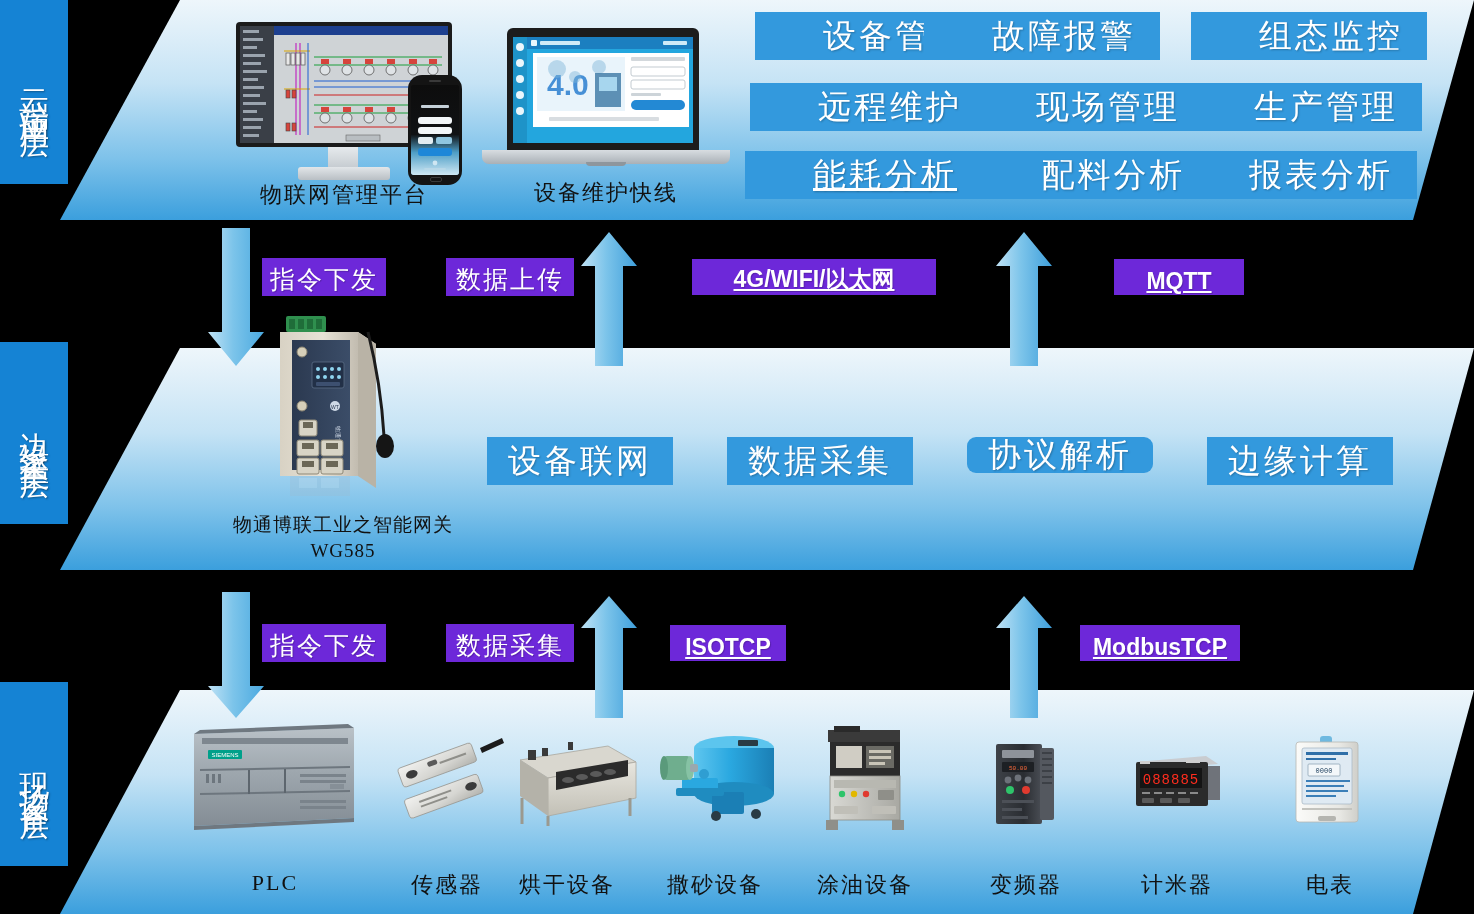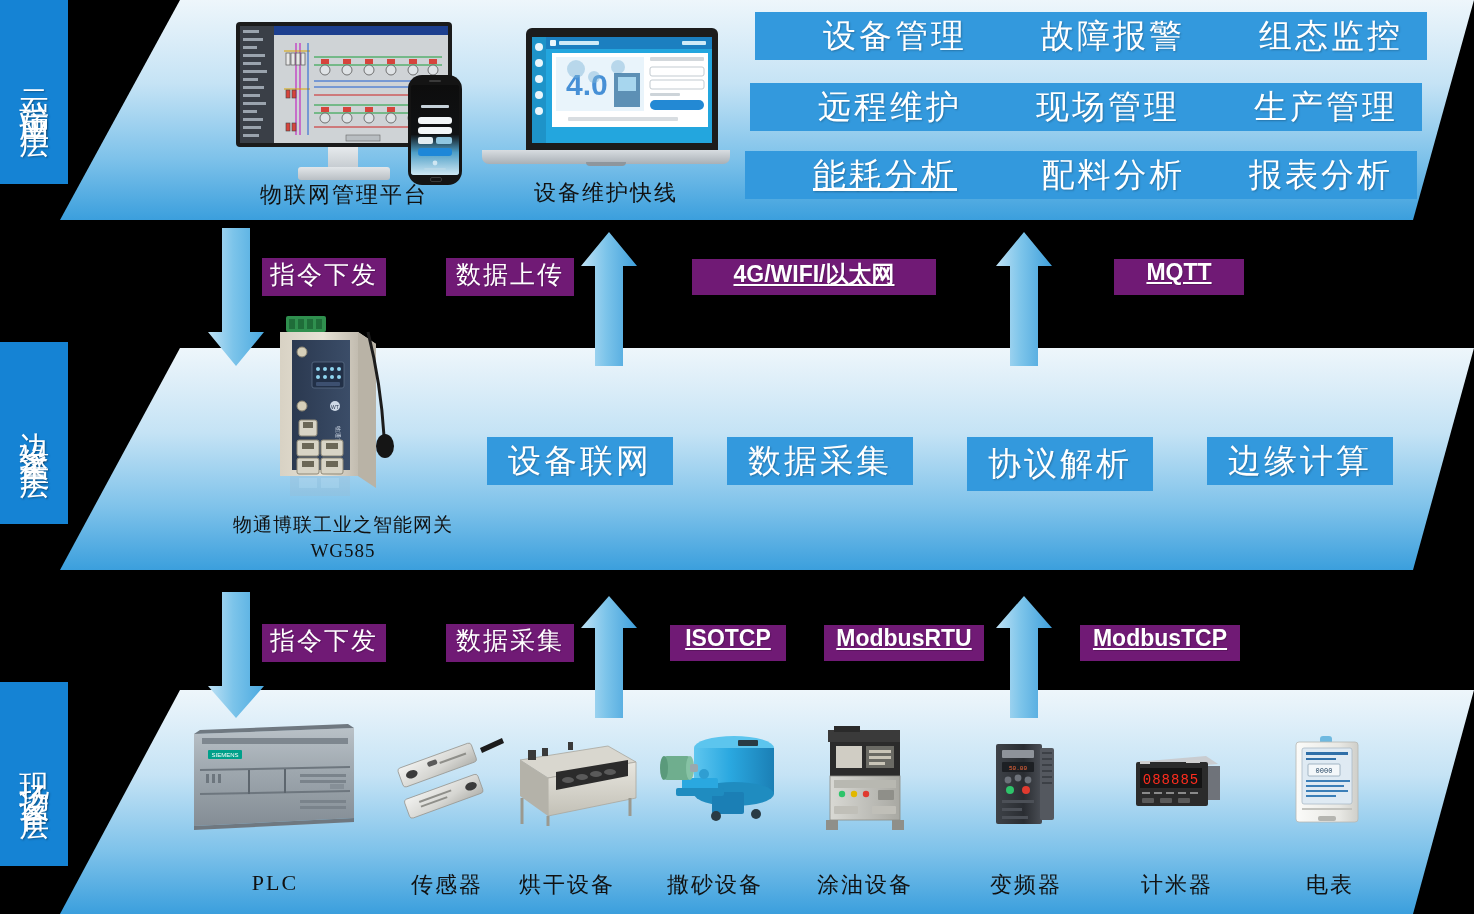--- a/index.html
+++ b/index.html
@@ -38,22 +38,22 @@
   .mtile{
     position:absolute;background:#3399dd;
     color:#fff;font-size:33px;letter-spacing:3px;
     display:flex;align-items:center;justify-content:center;
     text-shadow:1px 1px 2px rgba(0,0,0,.25);
     z-index:20;
   }
 
   
   .tag{
-    position:absolute;background:#701a75;color:#fff;
-    display:flex;align-items:flex-start;justify-content:center;
+    position:absolute;background:#6d28d9;color:#fff;
+    display:flex;align-items:flex-end;justify-content:center;
     font-size:25px;letter-spacing:2px;
     text-shadow:1px 1px 1px rgba(0,0,0,.2);
     z-index:25;white-space:nowrap;
   }
   .tag.en{font-family:"Liberation Sans","DejaVu Sans",sans-serif;font-weight:bold;font-size:23px;letter-spacing:0;text-decoration:underline;}
 
   
   .arrow{position:absolute;z-index:15;}
 
   
@@ -280,21 +280,21 @@
           <circle cx="24" cy="78" r="2.4" fill="#cfe6f2"></circle>
           <rect x="13" y="83" width="22" height="2" rx="1" fill="#bcd9e8" opacity=".8"></rect>
         </svg>
       </div>
       <div style="position:absolute;left:21px;top:5px;width:12px;height:2px;background:#3a3a3a;border-radius:1px;"></div>
       <div style="position:absolute;left:22px;top:102px;width:10px;height:3px;border:1px solid #3a3a3a;border-radius:2px;"></div>
     </div>
   </div>
 
   <div class="dev" style="left:482px;top:28px;width:248px;height:140px;">
-    <div class="lap-lid" style="left:44px;top:0;width:192px;height:122px;">
+    <div class="lap-lid" style="left:25px;top:0;width:192px;height:122px;">
       <div class="lap-screen" style="left:6px;top:9px;width:180px;height:106px;">
         <svg width="180" height="106" viewBox="0 0 180 106">
           <rect width="180" height="106" fill="#23a6de"></rect>
           <rect x="0" y="0" width="14" height="106" fill="#1e93c8"></rect>
           <g fill="#eaf6fc">
             <circle cx="7" cy="10" r="4"></circle>
               <circle cx="7" cy="26" r="4"></circle>
             <circle cx="7" cy="42" r="4"></circle>
               <circle cx="7" cy="58" r="4"></circle>
               <circle cx="7" cy="74" r="4"></circle>
@@ -325,21 +325,21 @@
     <div class="lap-base" style="left:0;top:122px;width:248px;height:14px;"></div>
     <div style="position:absolute;left:104px;top:134px;width:40px;height:4px;background:#8e969c;border-radius:0 0 4px 4px;"></div>
   </div>
 
   <div class="cap" style="left:194px;top:180px;width:300px;">物联网管理平台</div>
   <div class="cap" style="left:456px;top:178px;width:300px;">设备维护快线</div>
 
   <div class="tile" style="left:755px;top:12px;width:192px;height:48px;">
       <span>设备管理</span>
     </div>
-  <div class="tile" style="left:973px;top:12px;width:192px;height:48px;">
+  <div class="tile" style="left:924px;top:12px;width:192px;height:48px;">
       <span>故障报警</span>
     </div>
   <div class="tile" style="left:1191px;top:12px;width:192px;height:48px;">
       <span>组态监控</span>
     </div>
 
   <div class="tile" style="left:750px;top:83px;width:192px;height:48px;">
       <span>远程维护</span>
     </div>
   <div class="tile" style="left:968px;top:83px;width:192px;height:48px;text-align:center;">
@@ -488,21 +488,21 @@
 
   <div class="cap sm" style="left:178px;top:512px;width:330px;">物通博联工业之智能网关</div>
   <div class="cap sm" style="left:178px;top:540px;width:330px;">WG585</div>
 
   <div class="mtile" style="left:487px;top:437px;width:186px;height:48px;">
       <span>设备联网</span>
     </div>
   <div class="mtile" style="left:727px;top:437px;width:186px;height:48px;">
       <span>数据采集</span>
     </div>
-  <div class="mtile" style="left:967px;top:437px;width:186px;height:54px;">
+  <div class="mtile" style="left:967px;top:437px;width:186px;height:36px;border-radius:9px;">
       <span>协议解析</span>
     </div>
   <div class="mtile" style="left:1207px;top:437px;width:186px;height:48px;">
       <span>边缘计算</span>
     </div>
 
   <div class="arrow" style="left:205px;top:592px;width:62px;height:128px;">
     <svg width="62" height="128" viewBox="0 0 62 128">
       <defs>
           <linearGradient id="ad2" x1="0" y1="0" x2="1" y2="0">
@@ -540,23 +540,20 @@
   </div>
 
   <div class="tag" style="left:262px;top:624px;width:124px;height:38px;">
       <span>指令下发</span>
     </div>
   <div class="tag" style="left:446px;top:624px;width:128px;height:38px;">
       <span>数据采集</span>
     </div>
   <div class="tag en" style="left:670px;top:625px;width:116px;height:36px;">
       <span>ISOTCP</span>
-    </div>
-  <div class="tag en" style="left:824px;top:625px;width:160px;height:36px;">
-      <span>ModbusRTU</span>
     </div>
   <div class="tag en" style="left:1080px;top:625px;width:160px;height:36px;">
       <span>ModbusTCP</span>
     </div>
 
   <div class="dev" style="left:188px;top:722px;width:172px;height:110px;">
     <svg width="172" height="110" viewBox="0 0 172 110">
       <defs>
         <linearGradient id="plcg" x1="0" y1="0" x2="0" y2="1">
           <stop offset="0%" stop-color="#b9c1c7"></stop>

